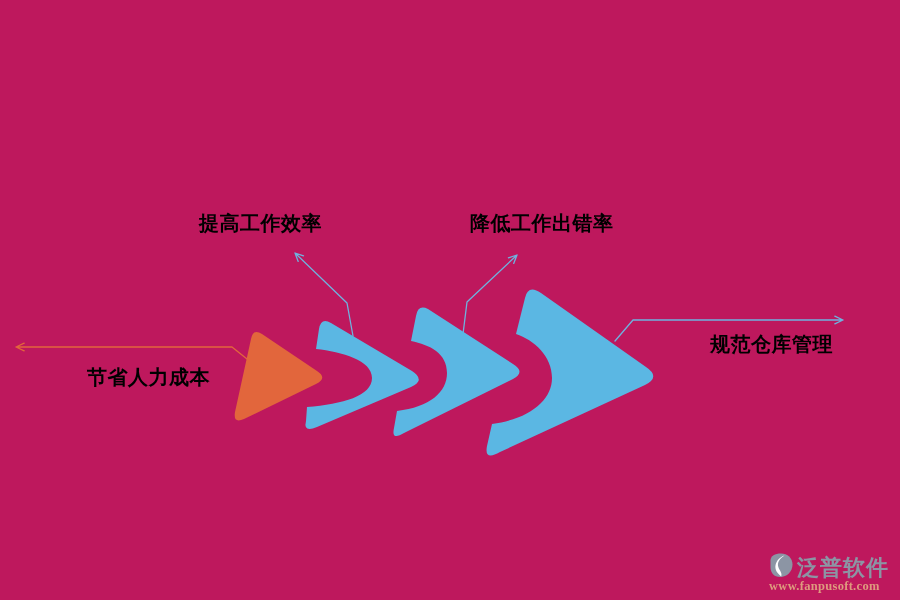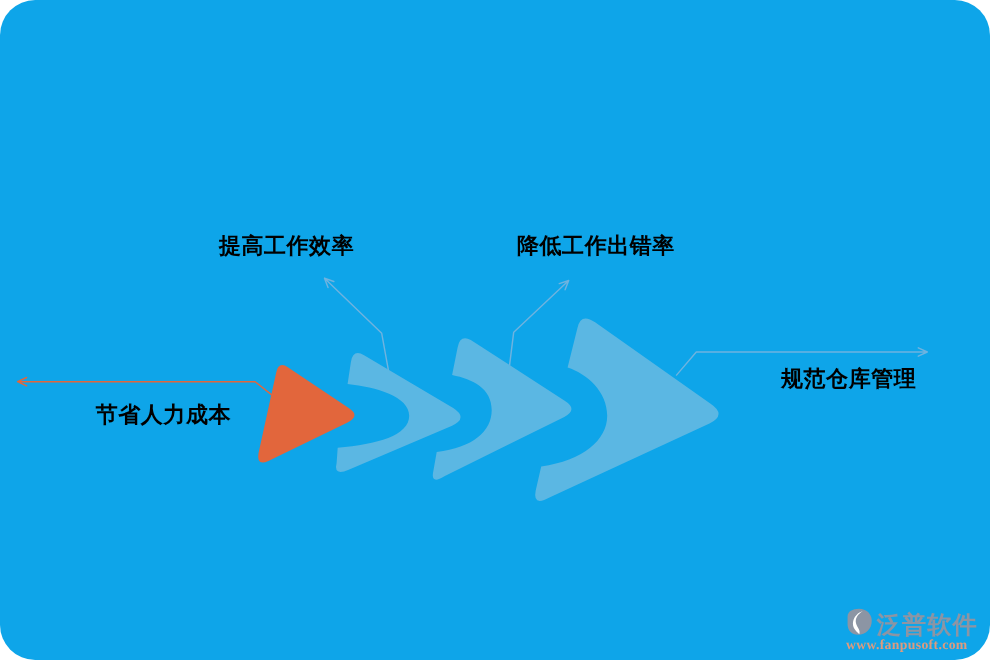--- a/index.html
+++ b/index.html
@@ -1,23 +1,22 @@
 <!DOCTYPE html>
 <html><head>
 <meta charset="utf-8">
 <style>
   html, body { margin: 0; padding: 0; background: #ffffff; }
   .stage {
     position: relative;
     width: 900px;
     height: 600px;
-    background: #0ea5e9;
+    background: #be185d;
     overflow: hidden;
     font-family: "Liberation Serif", "DejaVu Serif", serif;
-    border-radius: 32px;
   }
   .stage svg { position: absolute; left: 0; top: 0; }
   text.diagram-label {
     font-family: "Liberation Serif", "DejaVu Serif", serif;
     font-weight: bold;
     font-size: 20px;
     letter-spacing: 0.5px;
   }
   text.wm-brand {
     font-family: "Liberation Serif", "DejaVu Serif", serif;

